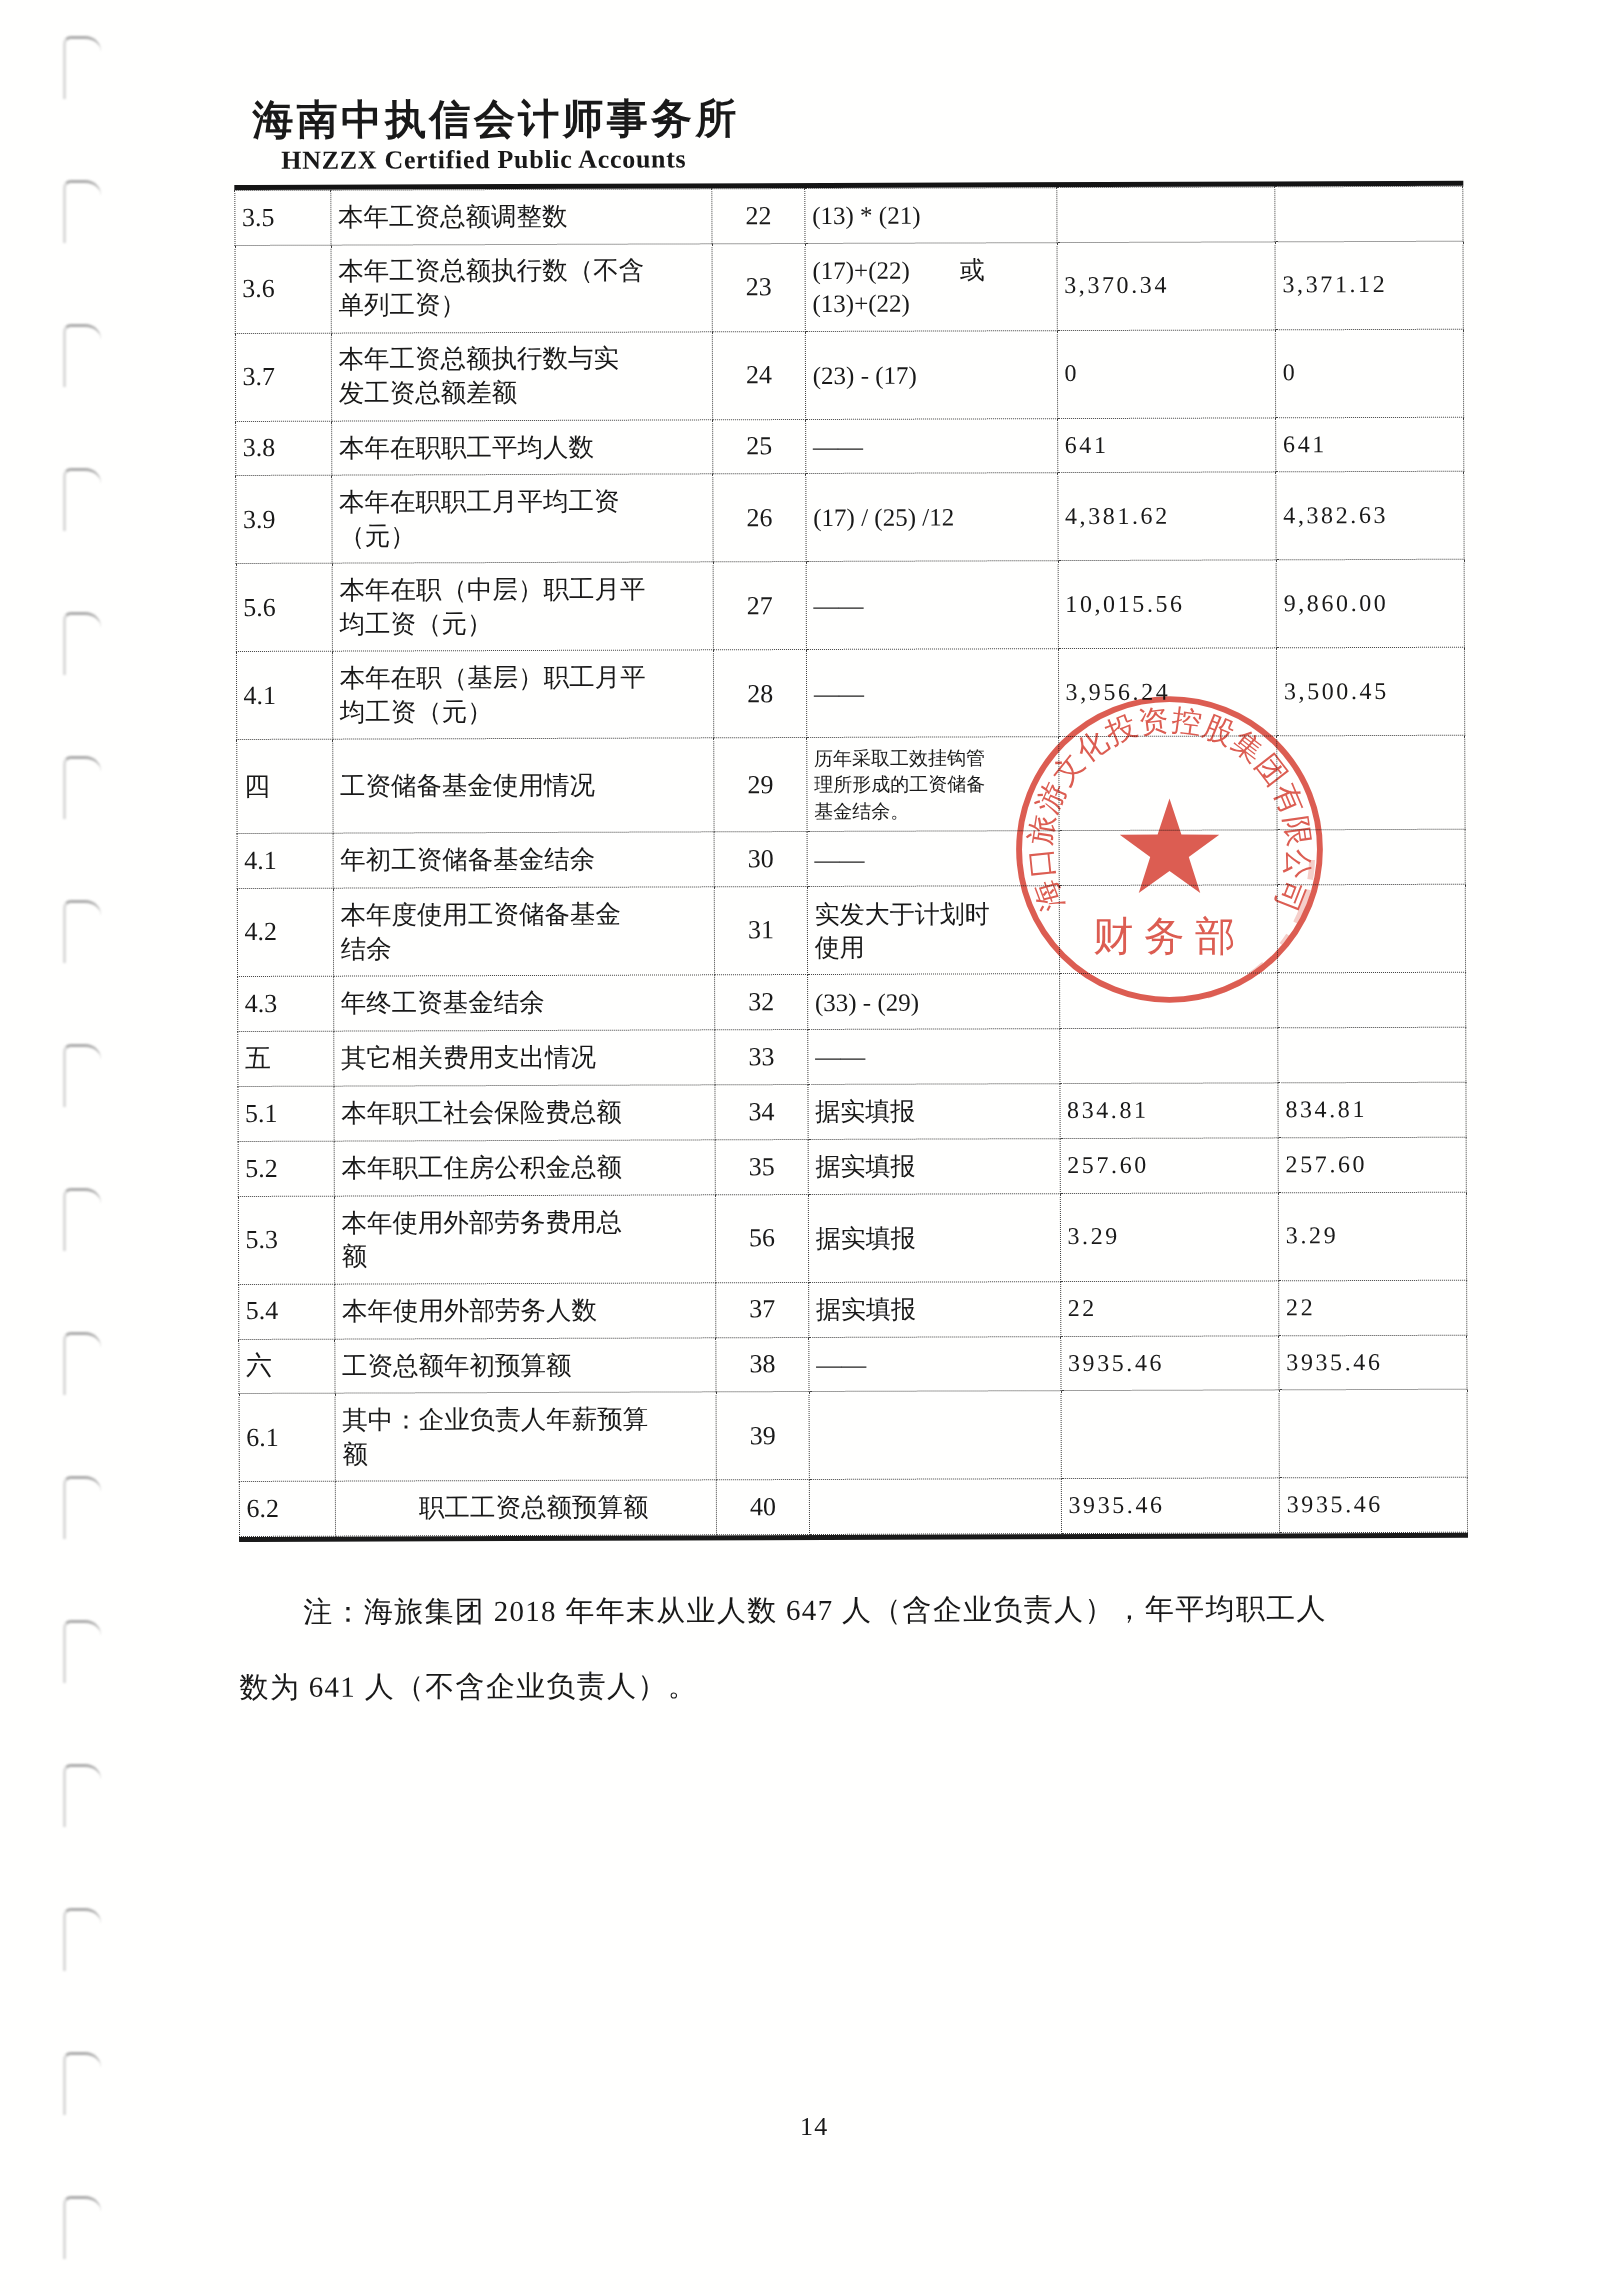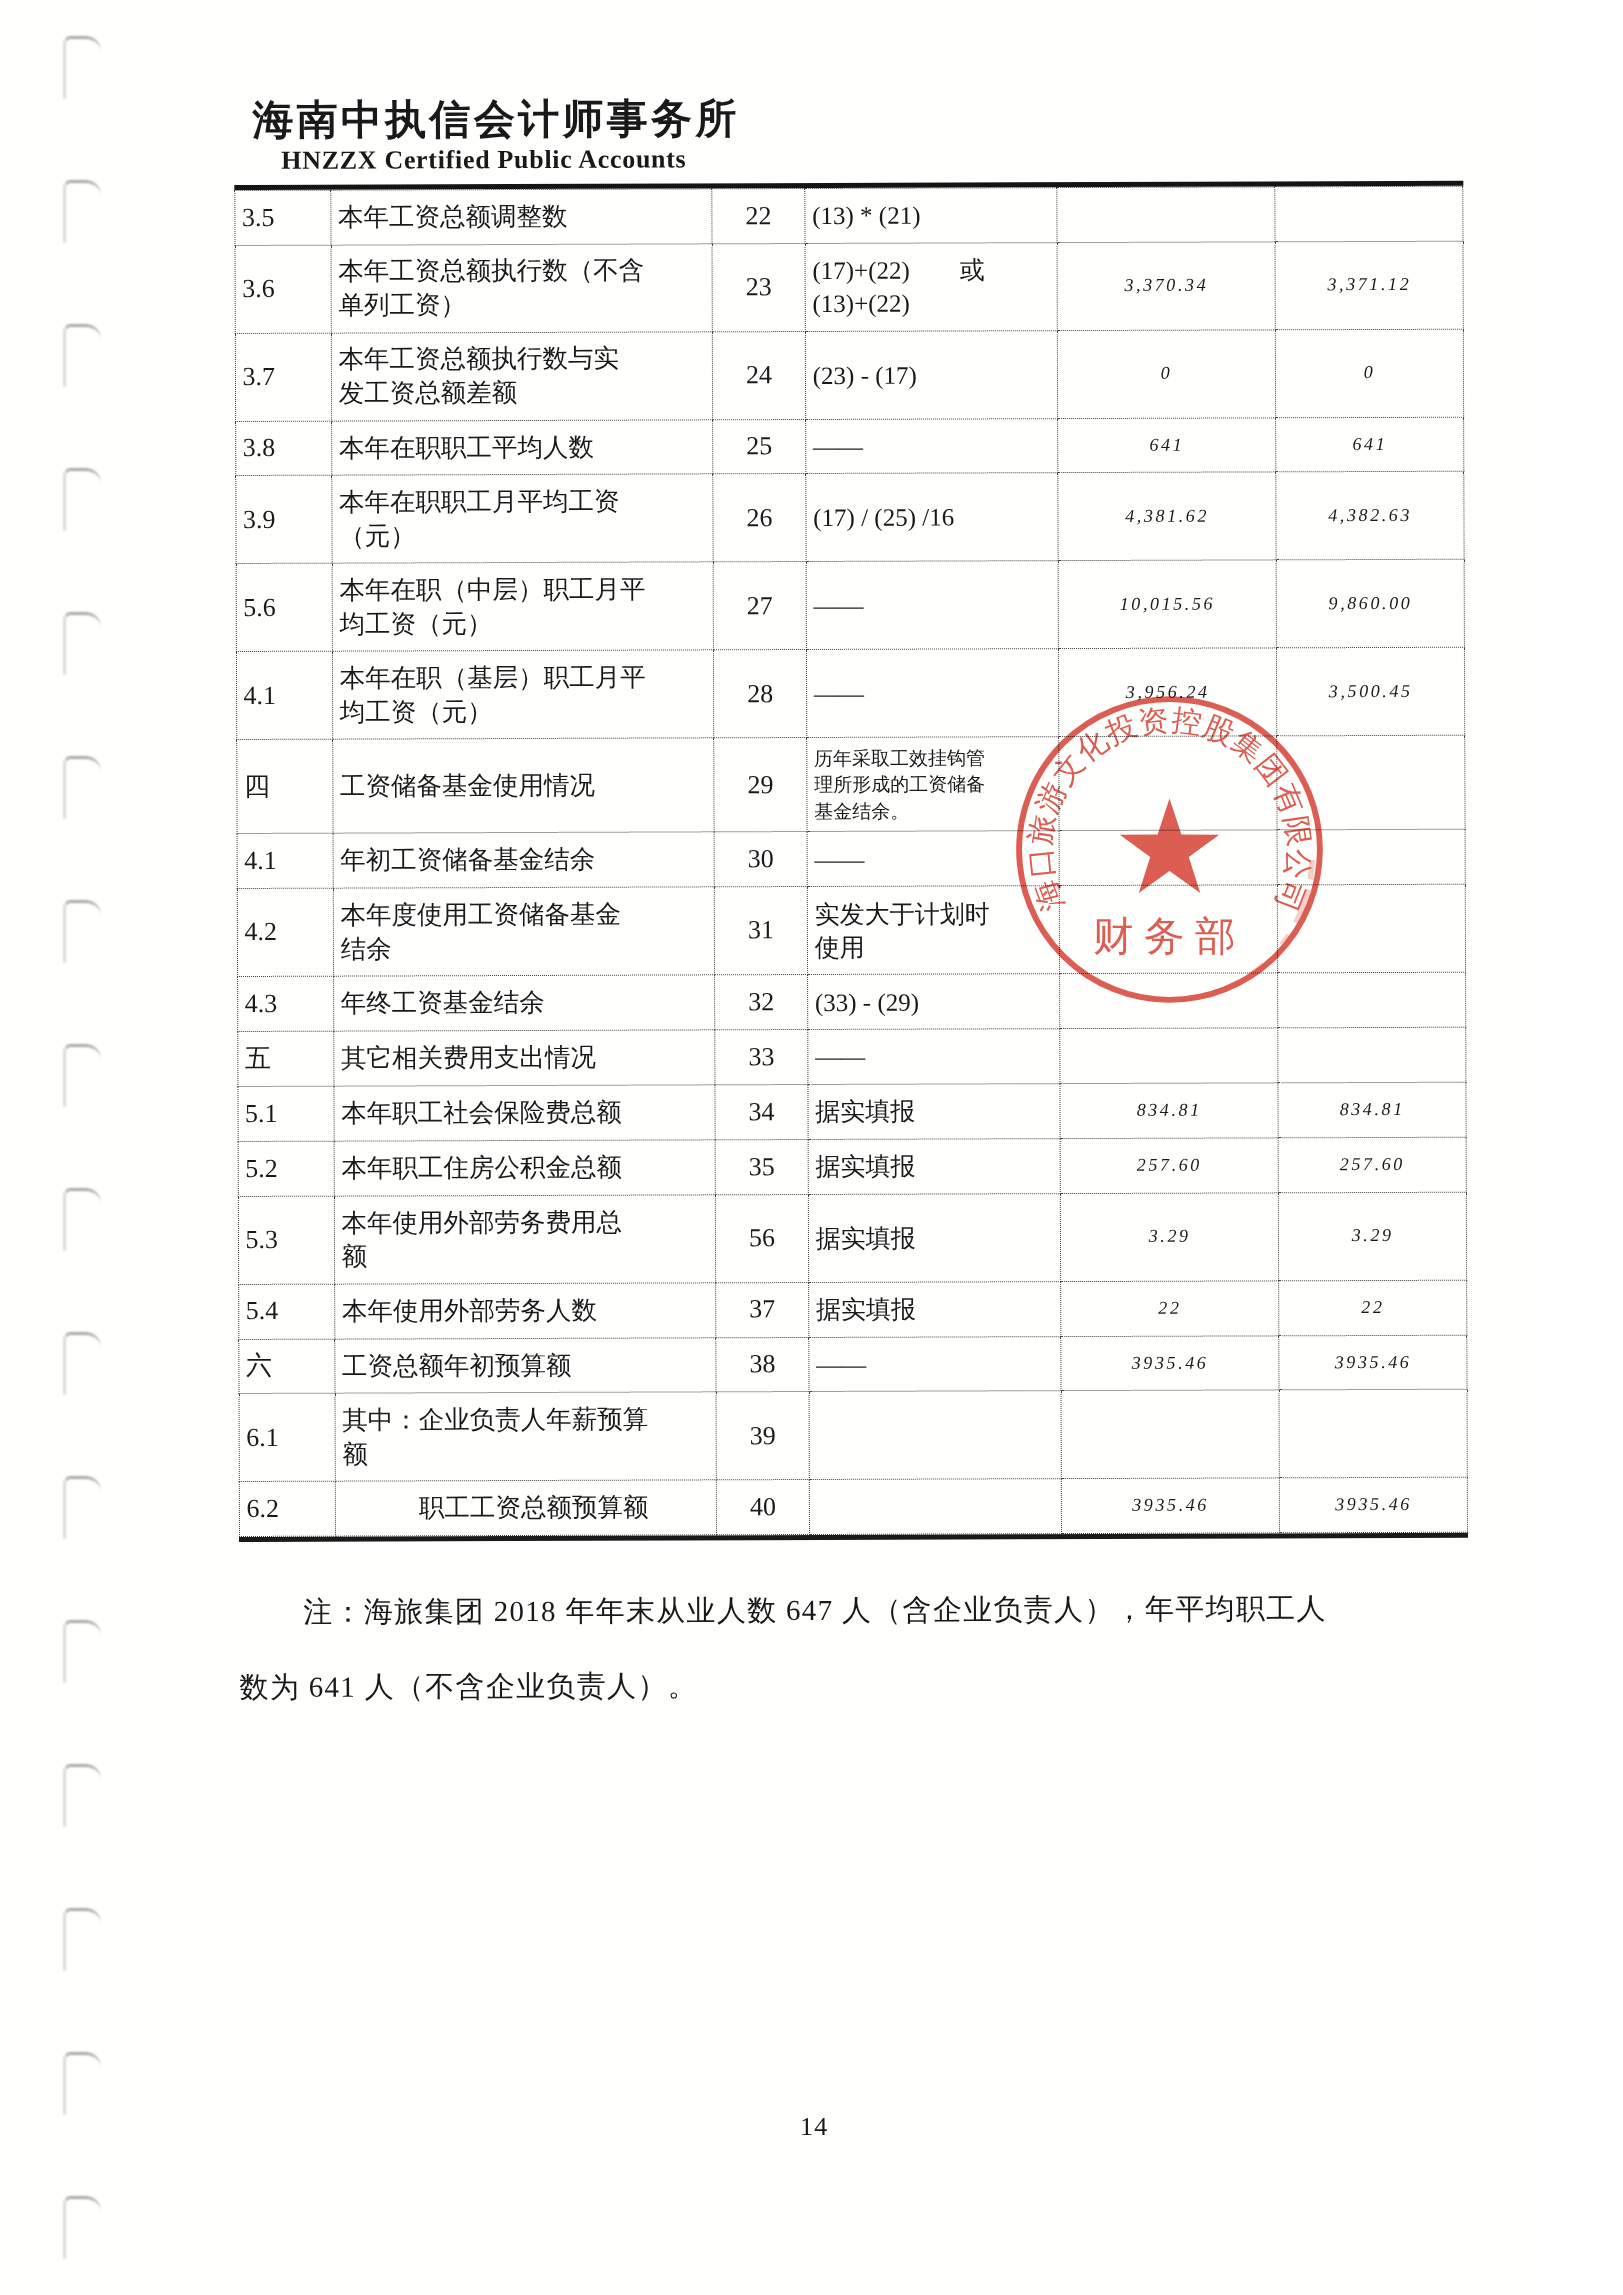--- a/index.html
+++ b/index.html
@@ -24,21 +24,21 @@
   .table-wrap { margin-top:10.5px; border-top:5.9px solid #141414; border-bottom:5.2px solid #1a1a1a; }
   table.wage { width:100%; border-collapse:collapse; table-layout:fixed; }
   table.wage td {
     border:1.3px dotted #3f3f3f; vertical-align:middle;
     padding:9.8px 6.5px; line-height:1.32; white-space:pre-line; overflow:hidden;
   }
   td.c0 { font-size:26px; padding-left:17px;margin-top:14px; }
   td.c1 { font-size:25.5px; padding-left:10.5px; }
   td.c2 { font-size:26px; text-align:center; padding-left:2.6px; padding-right:2.6px; }
   td.c3 { font-size:25px; padding-left:9.2px; }
-  td.c4, td.c5 { font-size:18px; text-align:center; padding-right:21px; letter-spacing:2.6px;font-style:italic; }
+  td.c4, td.c5 { font-size:24px; text-align:left; padding-right:21px; letter-spacing:2.6px; }
   td.c3.small { font-size:19px; line-height:1.38; padding-top:8px; padding-bottom:6.5px; letter-spacing:0; }
   .note { margin-top:52px; font-size:29px; letter-spacing:1.3px; line-height:1.3; }
   .note-line1 { padding-left:64px; }
   .note-line2 { margin-top:37px; }
   .pageno { position:absolute; left:800px; top:2112px; font-size:26px; letter-spacing:1.3px;text-align:center; }
   .stamp {
     position:absolute; left:1006px; top:686px; width:327px; height:327px;
     mix-blend-mode:multiply; opacity:.92; filter:blur(0.4px);
   }
 </style>
@@ -114,21 +114,21 @@
               <td class="c2">25</td>
               <td class="c3">——</td>
               <td class="c4">641</td>
               <td class="c5">641</td>
             </tr>
             <tr>
               <td class="c0">3.9</td>
               <td class="c1">本年在职职工月平均工资
 （元）</td>
               <td class="c2">26</td>
-              <td class="c3">(17) / (25) /16</td>
+              <td class="c3">(17) / (25) /12</td>
               <td class="c4">4,381.62</td>
               <td class="c5">4,382.63</td>
             </tr>
             <tr>
               <td class="c0">5.6</td>
               <td class="c1">本年在职（中层）职工月平
 均工资（元）</td>
               <td class="c2">27</td>
               <td class="c3">——</td>
               <td class="c4">10,015.56</td>

